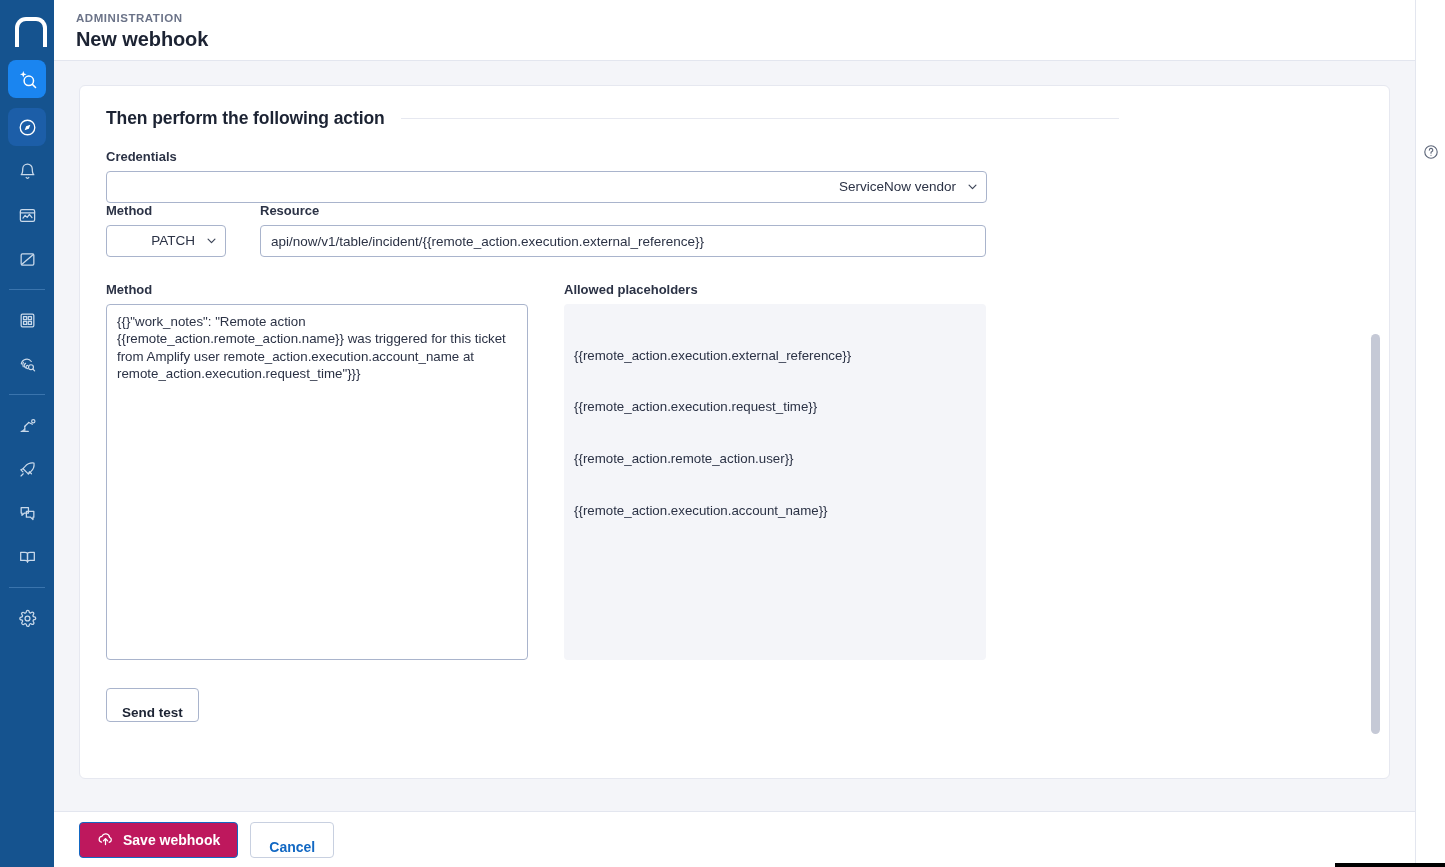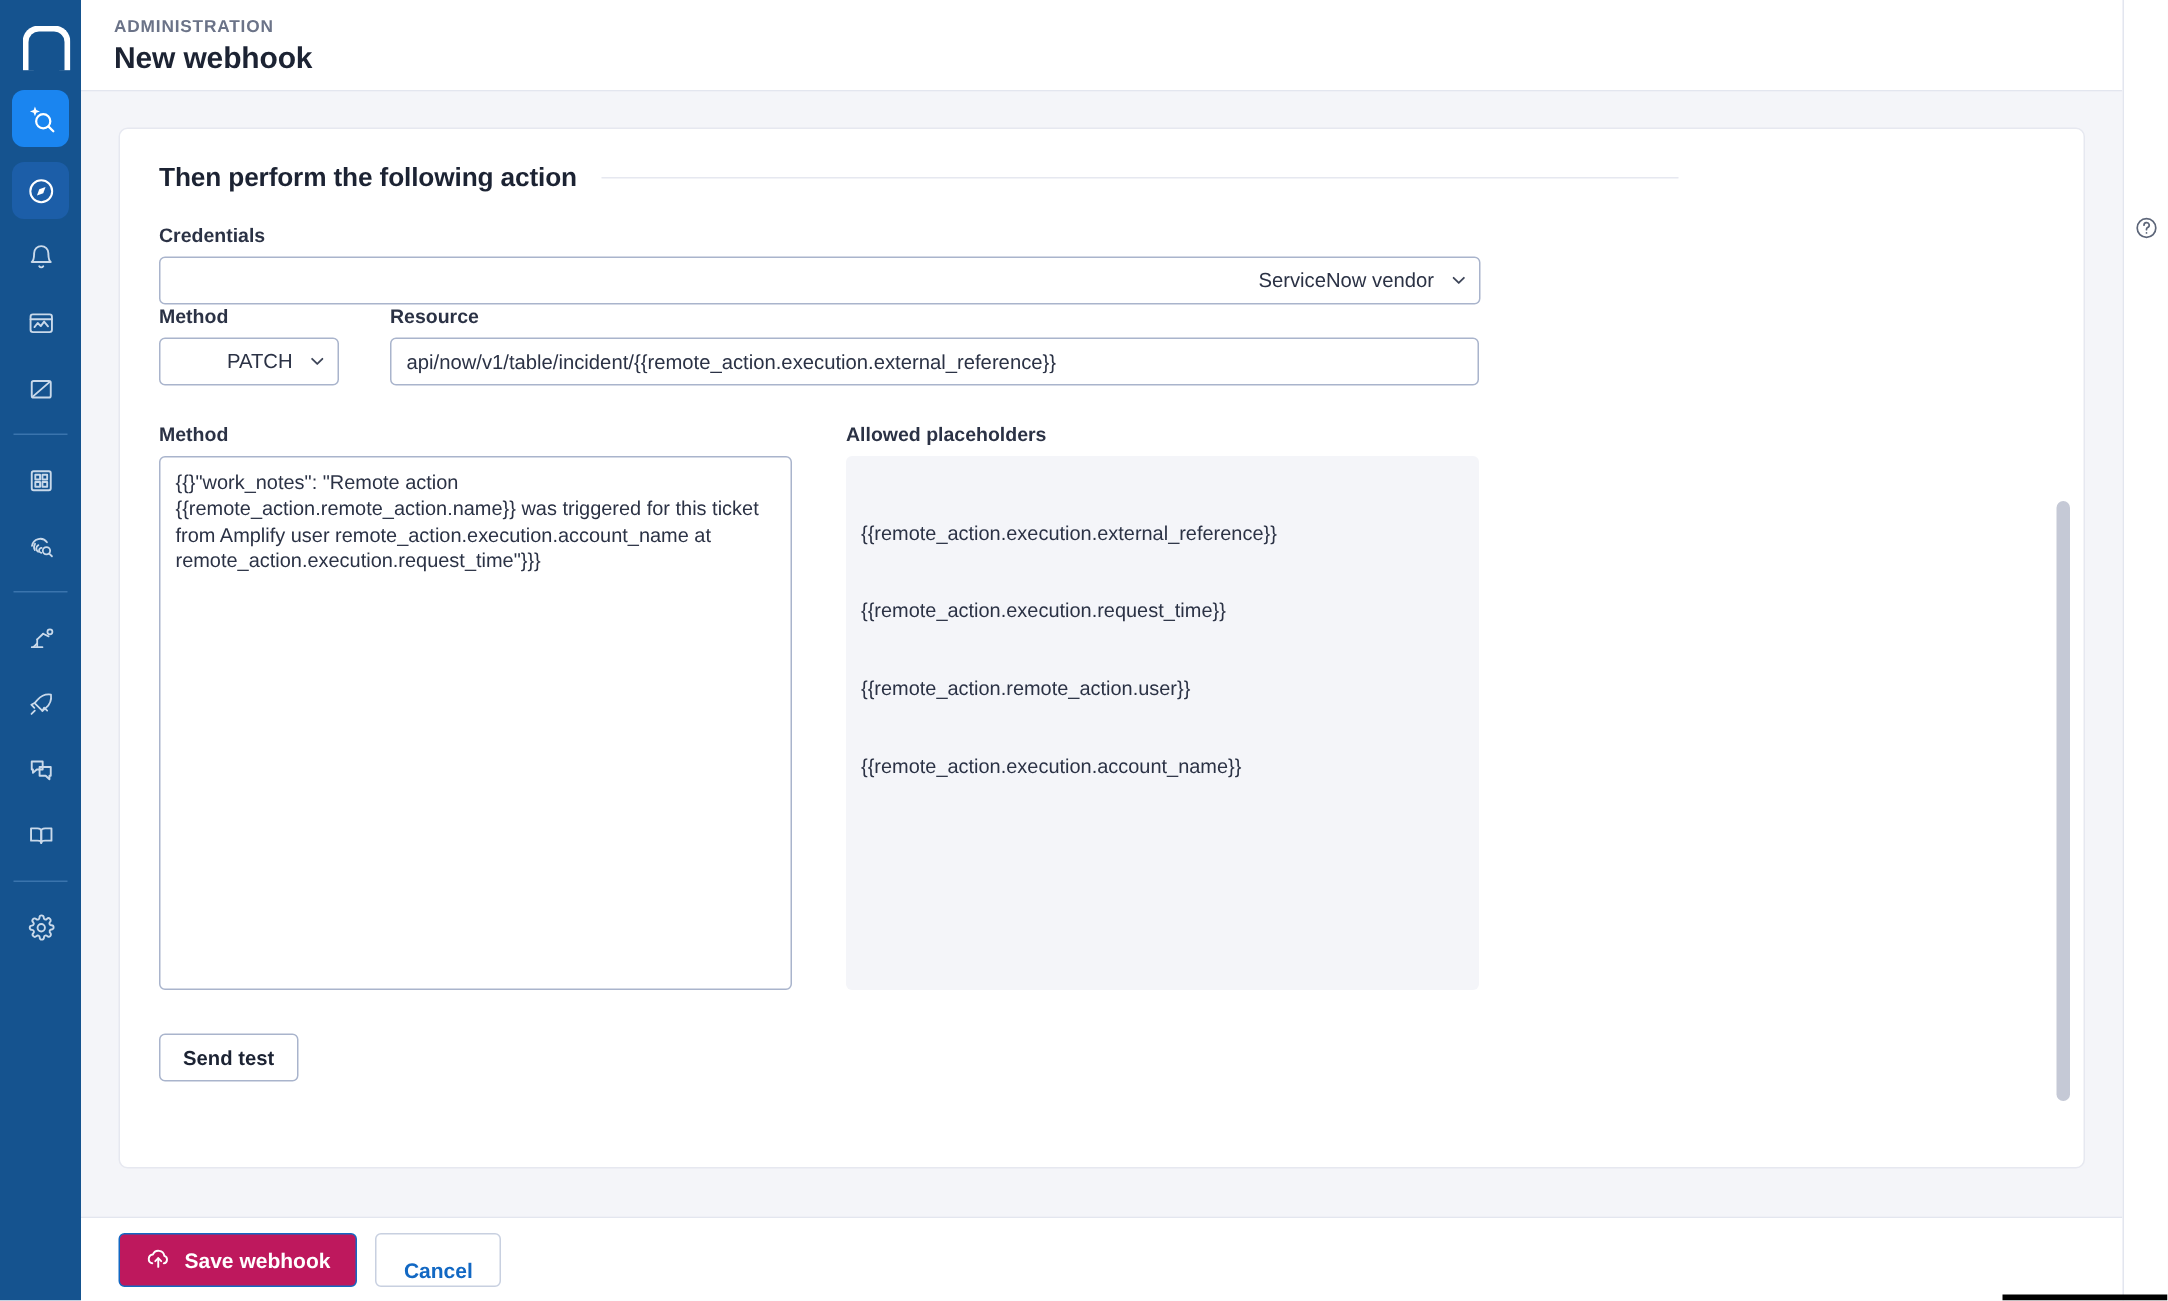--- a/index.html
+++ b/index.html
@@ -234,29 +234,29 @@
     padding: 8px 10px;
     font-size: 13.3px;
     line-height: 17.3px;
     color: #2b3245;
     white-space: pre-wrap;
     overflow: hidden;
   }
 
   .btn-secondary {
     margin-top: 24px;
-    height: 32px;
+    height: 16px;
     border: 1px solid #a9b4cc;
     border-radius: 4px;
     background: #ffffff;
     color: #1c2333;
     font-size: 13.5px;
     font-weight: 700;
     font-family: "Liberation Sans", sans-serif;
-    padding: 4px 15px;
+    padding: 16px 15px;
     cursor: pointer;
   }
 
   
   .card-scrollbar {
     position: absolute;
     right: 9px;
     top: 248px;
     width: 9px;
     height: 400px;

